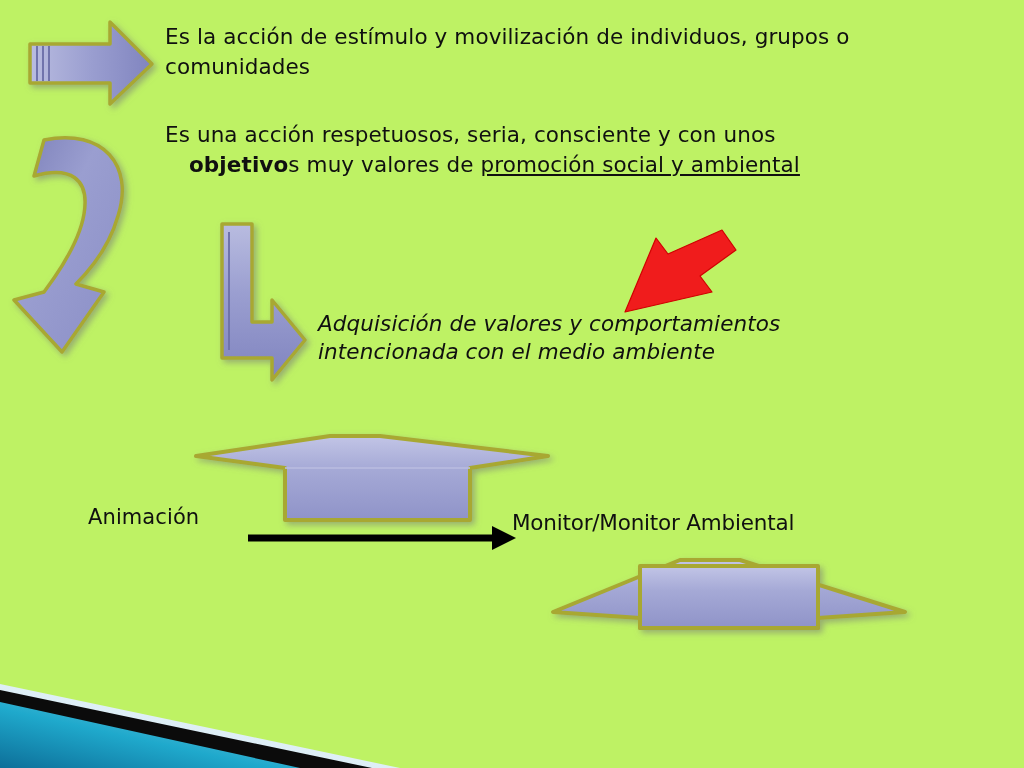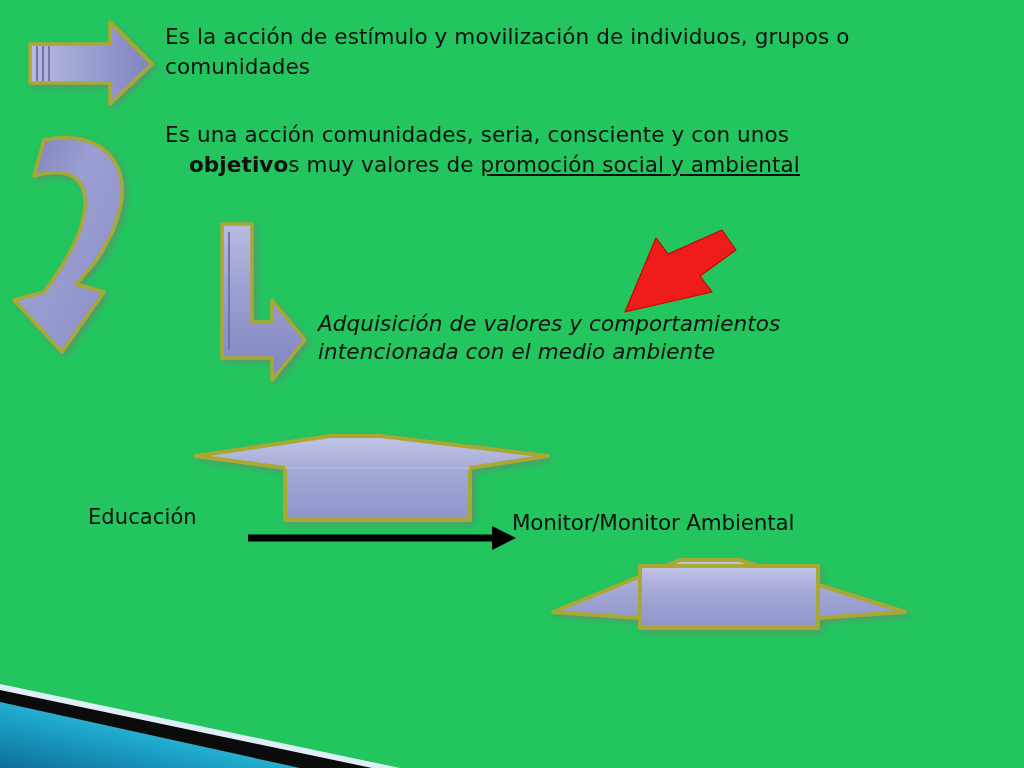--- a/index.html
+++ b/index.html
@@ -12,21 +12,21 @@
     height: 768px;
     position: relative;
     overflow: hidden;
     font-family: "DejaVu Sans", "Liberation Sans", sans-serif;
     color: #111111;
   }
 
   .slide {
     position: absolute;
     inset: 0;
-    background: #22c55e;
+    background: #bef264;
   }
 
   
   .txt {
     position: absolute;
     font-size: 21.5px;
     line-height: 1.38;
     color: #101010;
     letter-spacing: 0.1px;
   }
@@ -195,25 +195,25 @@
     </g>
 
     <g>
       <line x1="248" y1="538" x2="492" y2="538" stroke="#000000" stroke-width="7"></line>
       <path d="M 492 526 L 516 538 L 492 550 Z" fill="#000000"></path>
     </g>
   </svg>
 
   <div class="txt" id="text-stimulus">Es la acción de estímulo y movilización de individuos, grupos o comunidades</div>
 
-  <div class="txt" id="text-intentional"><span>Es una acción comunidades, seria, consciente y con unos </span><b>objetivo</b><span>s muy valores de </span><u>promoción social y ambiental</u></div>
+  <div class="txt" id="text-intentional"><span>Es una acción respetuosos, seria, consciente y con unos </span><b>objetivo</b><span>s muy valores de </span><u>promoción social y ambiental</u></div>
 
   <div class="txt" id="text-values">Adquisición de valores y comportamientos intencionada con el medio ambiente</div>
 
-  <div class="txt" id="label-animacion">Educación</div>
+  <div class="txt" id="label-animacion">Animación</div>
 
   <div class="txt" id="label-monitor">Monitor/Monitor Ambiental</div>
 
 
   <svg class="corner" viewBox="0 0 1024 130" preserveAspectRatio="none">
     <polygon points="0,46 400,130 0,130" fill="url(#gradPale)"></polygon>
     <polygon points="0,52 372,130 0,130" fill="#0b0b0b"></polygon>
     <polygon points="0,64 300,130 0,130" fill="url(#gradBlue)"></polygon>
   </svg>
 

